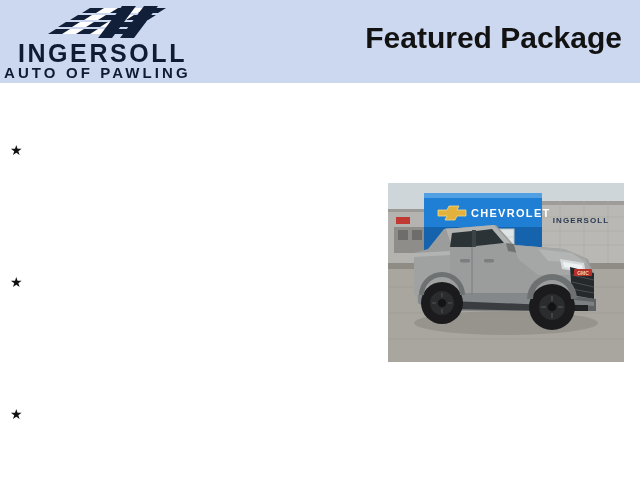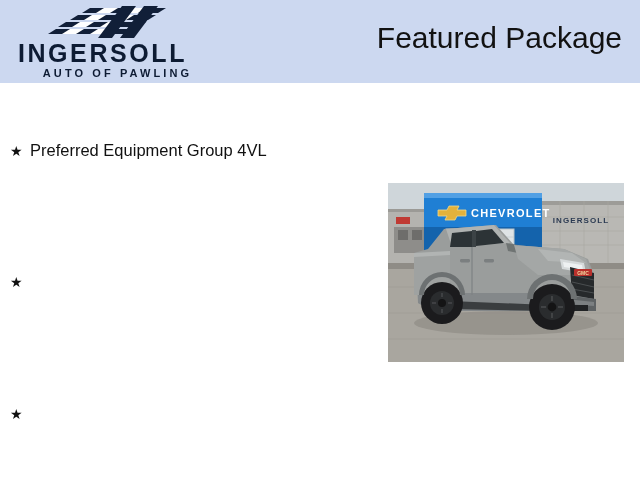--- a/index.html
+++ b/index.html
@@ -51,38 +51,38 @@
     font-size: 25px;
     font-weight: 700;
     letter-spacing: 2.6px;
     color: #0d1b33;
     line-height: 26px;
     white-space: nowrap;
   }
 
   .brand-sub {
     position: absolute;
-    left: 15px;
+    left: 4px;
     top: 63px;
     width: 205px;
-    text-align: center;
-    font-size: 11px;
+    text-align: left;
+    font-size: 15px;
     font-weight: 700;
     letter-spacing: 3.1px;
     color: #0d1b33;
     line-height: 12px;
     white-space: nowrap;
   }
 
   .header-title {
     position: absolute;
     right: 18px;
     top: 21px;
     font-size: 30px;
-    font-weight: 400;
+    font-weight: 700;
     color: #121212;
     letter-spacing: 0px;
     white-space: nowrap;
   }
 
   
   .feature-list {
     position: absolute;
     left: 0;
     top: 83px;
@@ -171,21 +171,20 @@
     <div class="brand-sub">AUTO OF PAWLING</div>
   </div>
 
   <div class="header-title">Featured Package</div>
 </div>
 
 <ul class="feature-list">
 
   <li class="feature-item i0">
     <span class="bullet-star">★</span>
-    <span class="feature-label">Preferred Equipment Group 4VL</span>
   </li>
 
   <li class="feature-item i1">
     <span class="bullet-star">★</span>
   </li>
 
   <li class="feature-item i2">
     <span class="bullet-star">★</span>
   </li>
 </ul>

